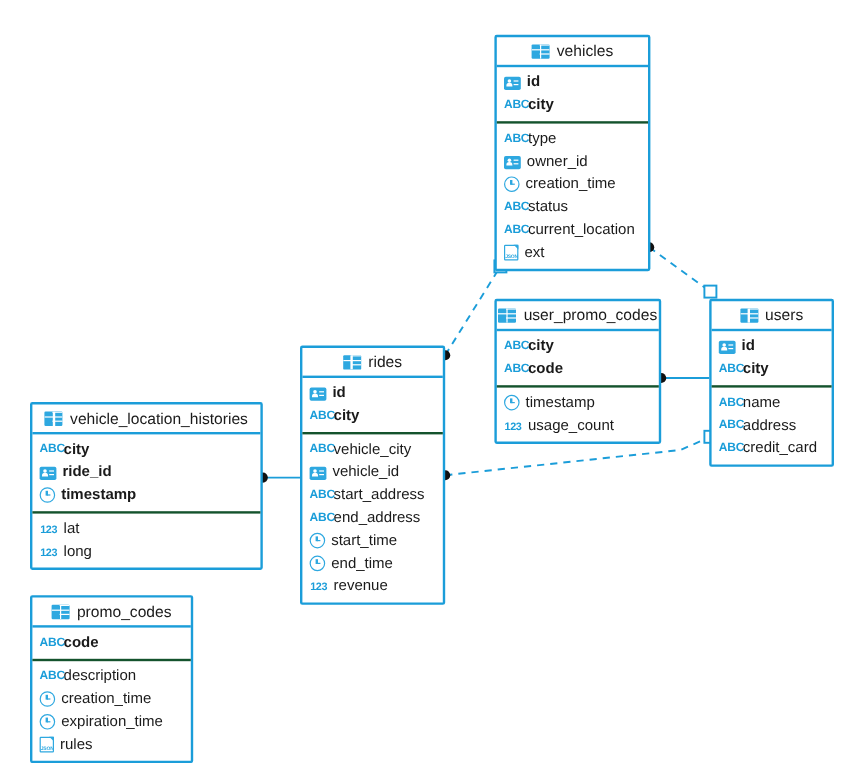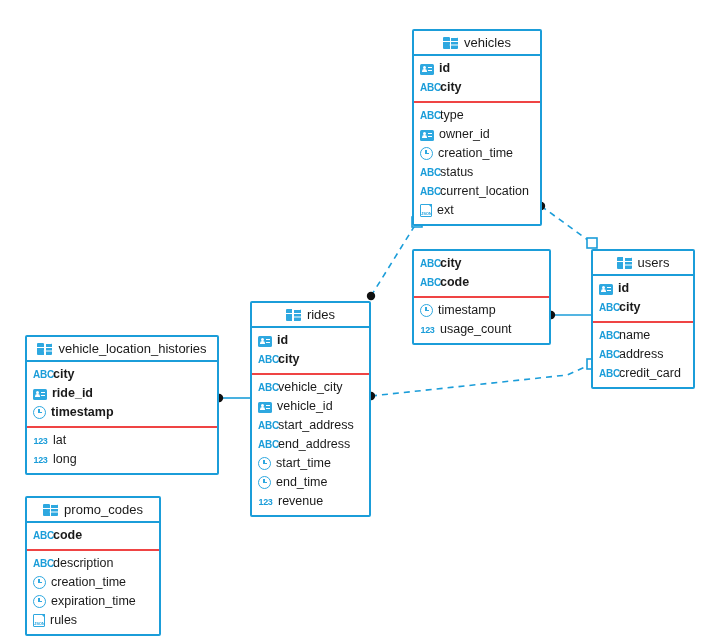--- a/index.html
+++ b/index.html
@@ -43,21 +43,21 @@
     border-bottom: 2px solid #1B9DD9;
     font-size: 13px;
     color: #1a1a1a;
     padding: 0 6px;
     box-sizing: border-box;
   }
   .entity-section {
     padding: 3px 0 4px 0;
   }
   .entity-section.keys {
-    border-bottom: 2px solid #ef4444;
+    border-bottom: 2px solid #14532d;
   }
   .field {
     display: flex;
     align-items: center;
     gap: 5px;
     height: 19px;
     padding: 0 6px;
     font-size: 12.5px;
     color: #1a1a1a;
     white-space: nowrap;
@@ -283,20 +283,26 @@
         <div class="field">
           <span class="icon-json">
             <span class="fold"></span>
             <span class="txt">JSON</span>
           </span>
           <span class="field-label">ext</span>
         </div>
       </div>
     </div>
     <div class="entity" style="left: 412px; top: 249px; width: 139px;">
+      <div class="entity-header">
+        <span class="icon-table">
+          <i></i>
+        </span>
+        <span>user_promo_codes</span>
+      </div>
       <div class="entity-section keys">
         <div class="field key">
           <span class="icon icon-abc">ABC</span>
           <span class="field-label">city</span>
         </div>
         <div class="field key">
           <span class="icon icon-abc">ABC</span>
           <span class="field-label">code</span>
         </div>
       </div>
@@ -344,21 +350,21 @@
         <div class="field">
           <span class="icon icon-abc">ABC</span>
           <span class="field-label">address</span>
         </div>
         <div class="field">
           <span class="icon icon-abc">ABC</span>
           <span class="field-label">credit_card</span>
         </div>
       </div>
     </div>
-    <div class="entity" style="left: 250px; top: 288px; width: 121px; margin-top: 13px;">
+    <div class="entity" style="left: 250px; top: 288px; width: 121px;">
       <div class="entity-header">
         <span class="icon-table">
           <i></i>
         </span>
         <span>rides</span>
       </div>
       <div class="entity-section keys">
         <div class="field key">
           <span class="icon-id">
             <span class="head"></span>

